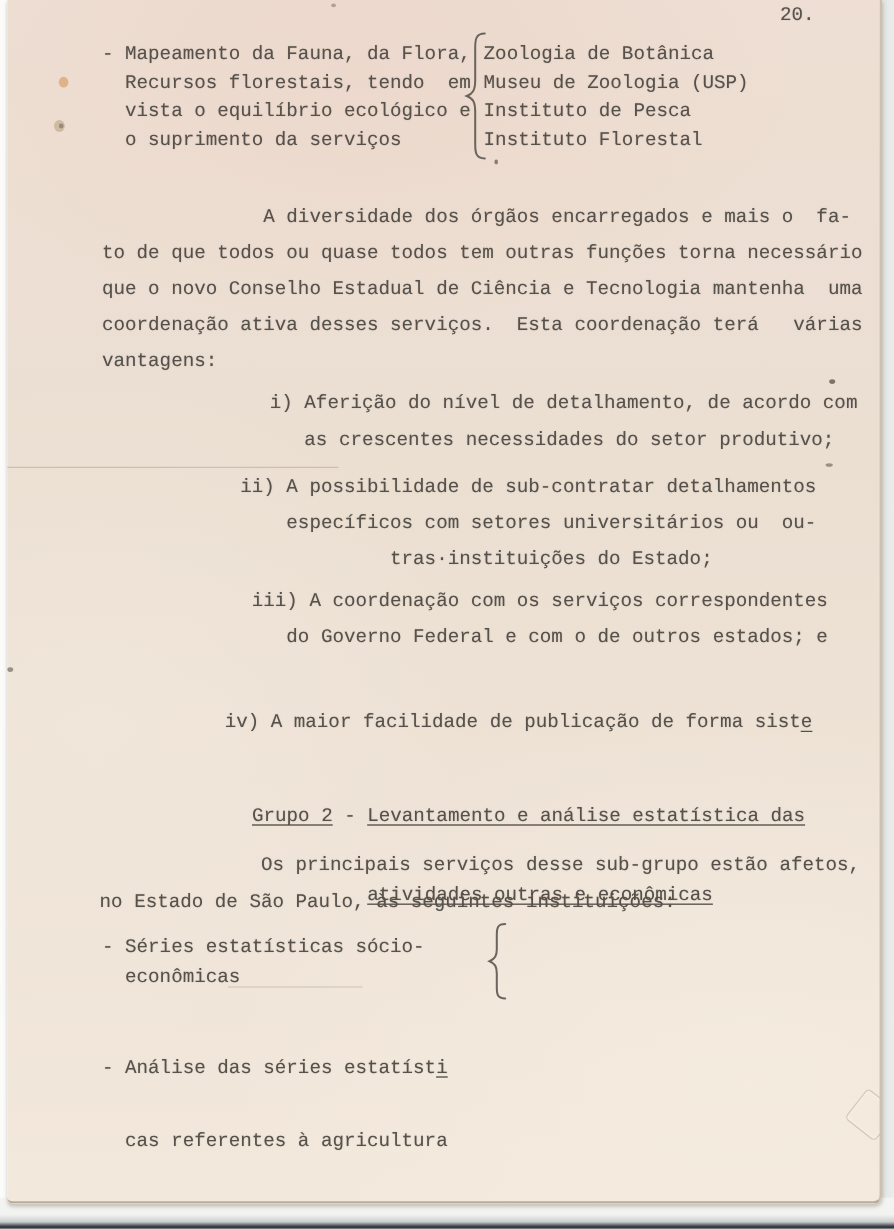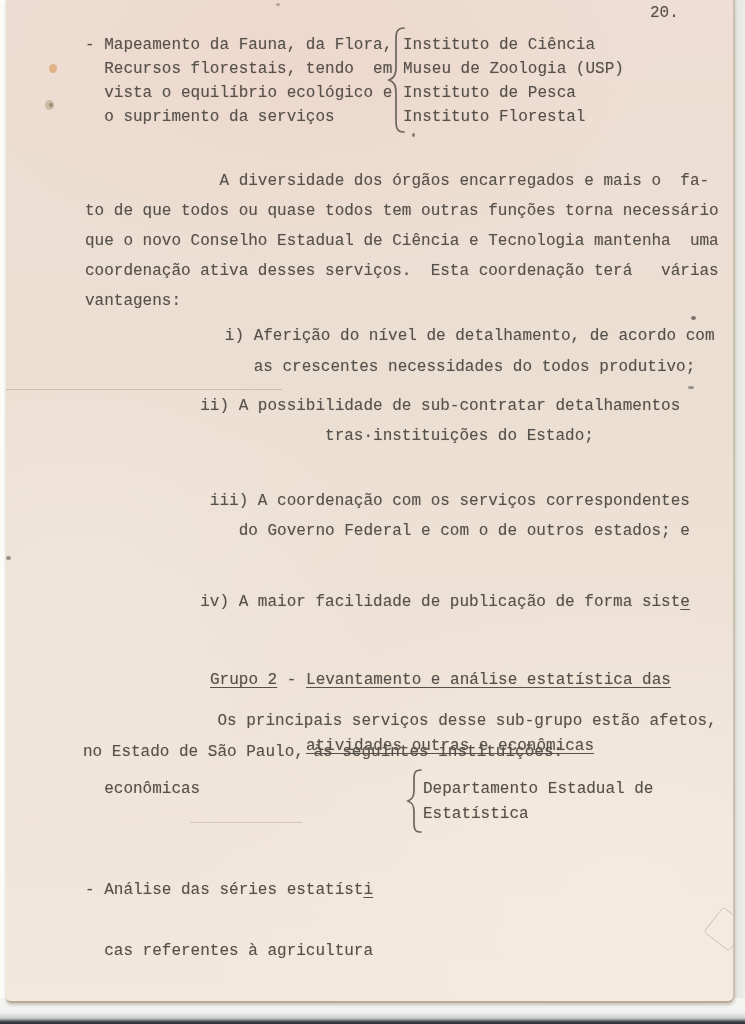--- a/index.html
+++ b/index.html
@@ -68,53 +68,52 @@
 <div class="paper">
 
   <div class="txt" style="left:644px;top:4px;">20.</div>
 
   <div class="txt lh24" style="left:79px;top:33px;"><div class="line">- Mapeamento da Fauna, da Flora,</div><div class="line">  Recursos florestais, tendo  em</div><div class="line">  vista o equilíbrio ecológico e</div><div class="line">  o suprimento da serviços</div></div>
 
   <svg class="brace" style="left:380px;top:26px;" width="22" height="108" viewBox="0 0 22 108">
     <path d="M18 2 C10.5 2 10 7 10 14 L10 41 C10 49 8 52 3 54 C8 56 10 59 10 67 L10 94 C10 101 10.5 106 18 106"></path>
   </svg>
 
-  <div class="txt lh24" style="left:397px;top:33px;"><div class="line">Instituto de Ciência</div><div class="line">Museu de Zoologia (USP)</div><div class="line">Instituto de Pesca</div><div class="line">Instituto Florestal</div></div>
+  <div class="txt lh24" style="left:397px;top:33px;"><div class="line">Zoologia de Botânica</div><div class="line">Museu de Zoologia (USP)</div><div class="line">Instituto de Pesca</div><div class="line">Instituto Florestal</div></div>
 
   <div class="txt lh30" style="left:79px;top:166px;"><div class="line">              A diversidade dos órgãos encarregados e mais o  fa-</div><div class="line">to de que todos ou quase todos tem outras funções torna necessário</div><div class="line">que o novo Conselho Estadual de Ciência e Tecnologia mantenha  uma</div><div class="line">coordenação ativa desses serviços.  Esta coordenação terá   várias</div><div class="line">vantagens:</div></div>
 
-  <div class="txt lh31" style="left:94px;top:321px;"><div class="line">             i) Aferição do nível de detalhamento, de acordo com</div><div class="line">                as crescentes necessidades do todos produtivo;</div></div>
+  <div class="txt lh31" style="left:94px;top:321px;"><div class="line">             i) Aferição do nível de detalhamento, de acordo com</div><div class="line">                as crescentes necessidades do setor produtivo;</div></div>
 
-  <div class="txt lh30" style="left:79px;top:391px;text-align:center;"><div class="line">            ii) A possibilidade de sub-contratar detalhamentos</div><div class="line">                tras·instituições do Estado;</div></div>
+  <div class="txt lh30" style="left:79px;top:391px;text-align:center;"><div class="line">            ii) A possibilidade de sub-contratar detalhamentos</div><div class="line">                específicos com setores universitários ou  ou-</div><div class="line">                tras·instituições do Estado;</div></div>
 
   <div class="txt lh30" style="left:79px;top:486px;text-align:right;"><div class="line">           iii) A coordenação com os serviços correspondentes</div><div class="line">                do Governo Federal e com o de outros estados; e</div></div>
 
-  <div class="txt lh30" style="left:79px;top:551px;">
+  <div class="txt lh30" style="left:66px;top:551px;">
     <div class="line"><span>            iv) A maior facilidade de publicação de forma sist</span><span class="u">e</span></div>
   </div>
 
   <div class="txt lh30" style="left:204px;top:629px;">
     <div class="line"><span class="u">Grupo 2</span><span> - </span><span class="u">Levantamento e análise estatística das</span></div>
     <div class="line"><span>          </span><span class="u">atividades outras e econômicas</span></div>
   </div>
 
   <div class="txt lh31" style="left:77px;top:706px;"><div class="line">              Os principais serviços desse sub-grupo estão afetos,</div><div class="line">no Estado de São Paulo, às seguintes instituições:</div></div>
 
-  <div class="txt lh25" style="left:79px;top:777px;"><div class="line">  econômicas</div></div>
+  <div class="txt lh25" style="left:79px;top:777px;"><div class="line">- Séries estatísticas sócio-</div><div class="line">  econômicas</div></div>
 
   <div class="txt lh25" style="left:79px;top:842px;">
     <div class="line"><span>- Análise das séries estatíst</span><span class="u">i</span></div>
     <div class="line">  cas referentes à agricultura</div>
   </div>
 
   <svg class="brace" style="left:399px;top:768px;" width="20" height="66" viewBox="0 0 20 66">
     <path d="M16 2 C9.5 2 9 5.5 9 11 L9 23 C9 28.5 7.5 31 3 33 C7.5 35 9 37.5 9 43 L9 55 C9 60.5 9.5 64 16 64"></path>
   </svg>
 
-  <div class="txt lh25" style="left:417px;top:777px;"><div class="line">Departamento Estadual de</div><div class="line">Estatística</div></div>
 
   <div class="crease" style="left:0;top:389px;width:276px;"></div>
   <div class="faint-underline" style="left:184px;top:822px;width:112px;"></div>
 
   <div class="speck" style="left:43px;top:64px;width:8px;height:9px;background:#d79c5f;opacity:.65;"></div>
   <div class="speck" style="left:39px;top:100px;width:9px;height:10px;background:#c7b197;opacity:.8;"></div>
   <div class="speck" style="left:43px;top:103px;width:4px;height:4px;background:#8a7f70;opacity:.8;"></div>
   <div class="speck" style="left:270px;top:3px;width:4px;height:3px;background:#93897c;opacity:.7;"></div>
   <div class="speck" style="left:406px;top:133px;width:3px;height:4px;background:#6b645c;opacity:.8;"></div>
   <div class="speck" style="left:685px;top:316px;width:5px;height:4px;background:#5f5951;opacity:.8;"></div>

